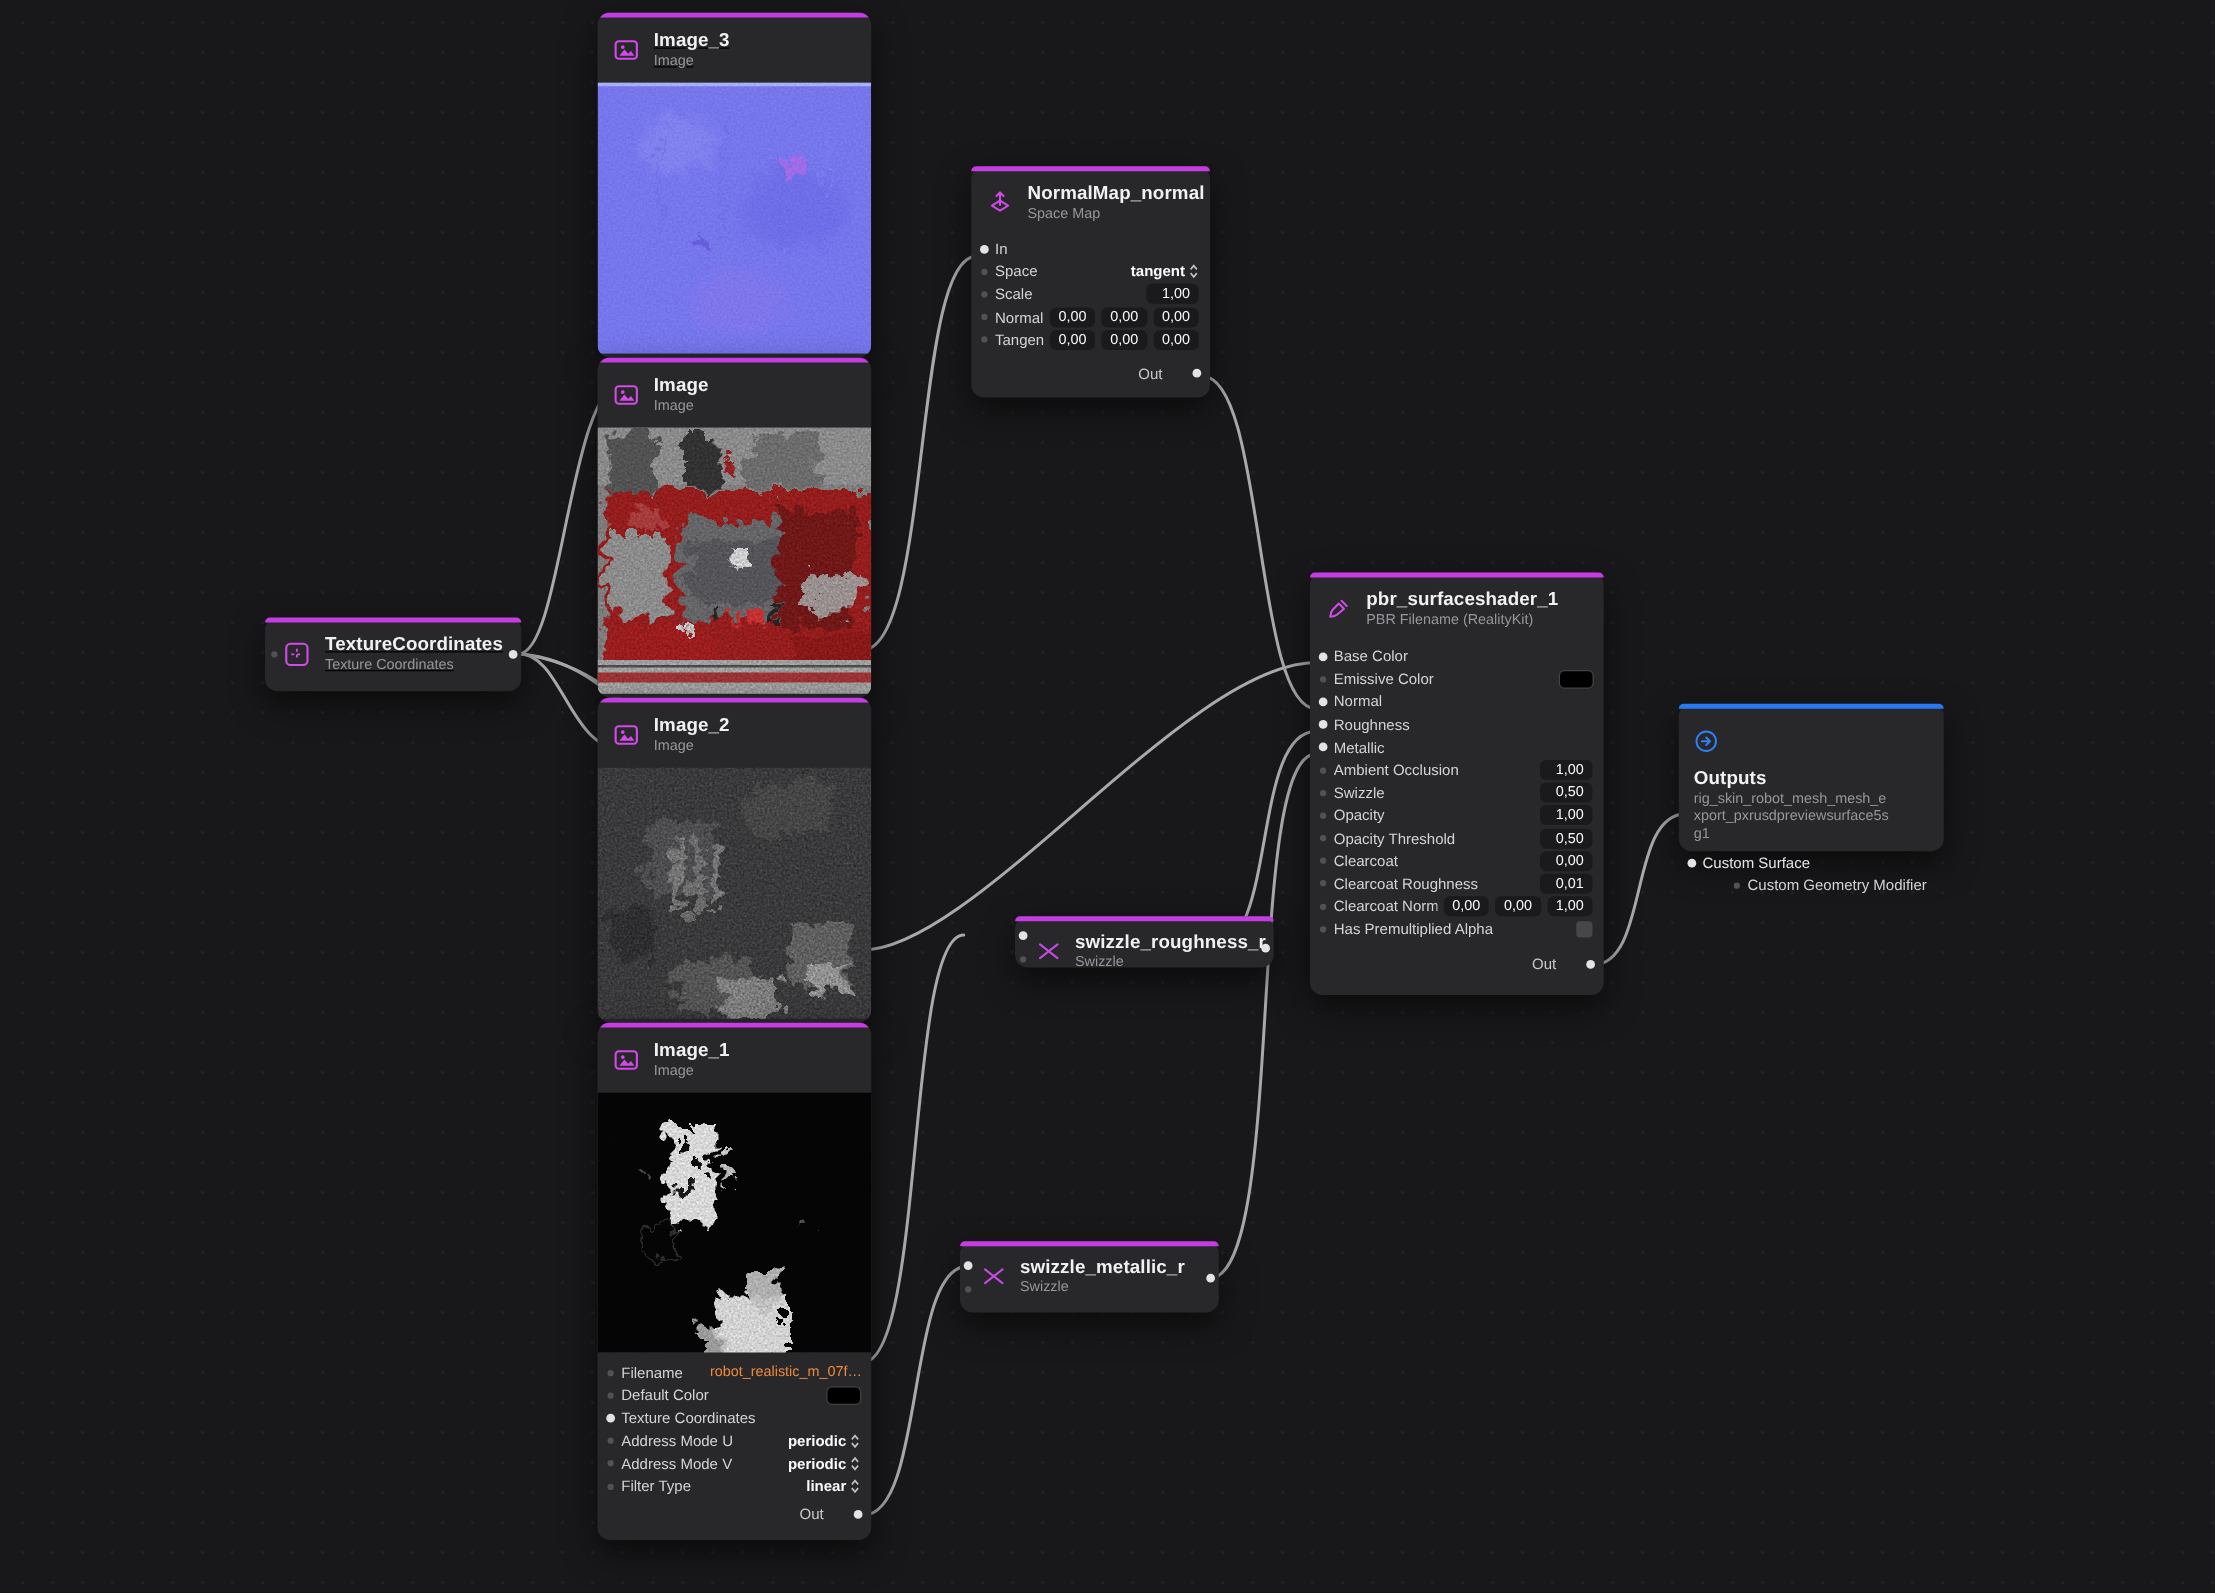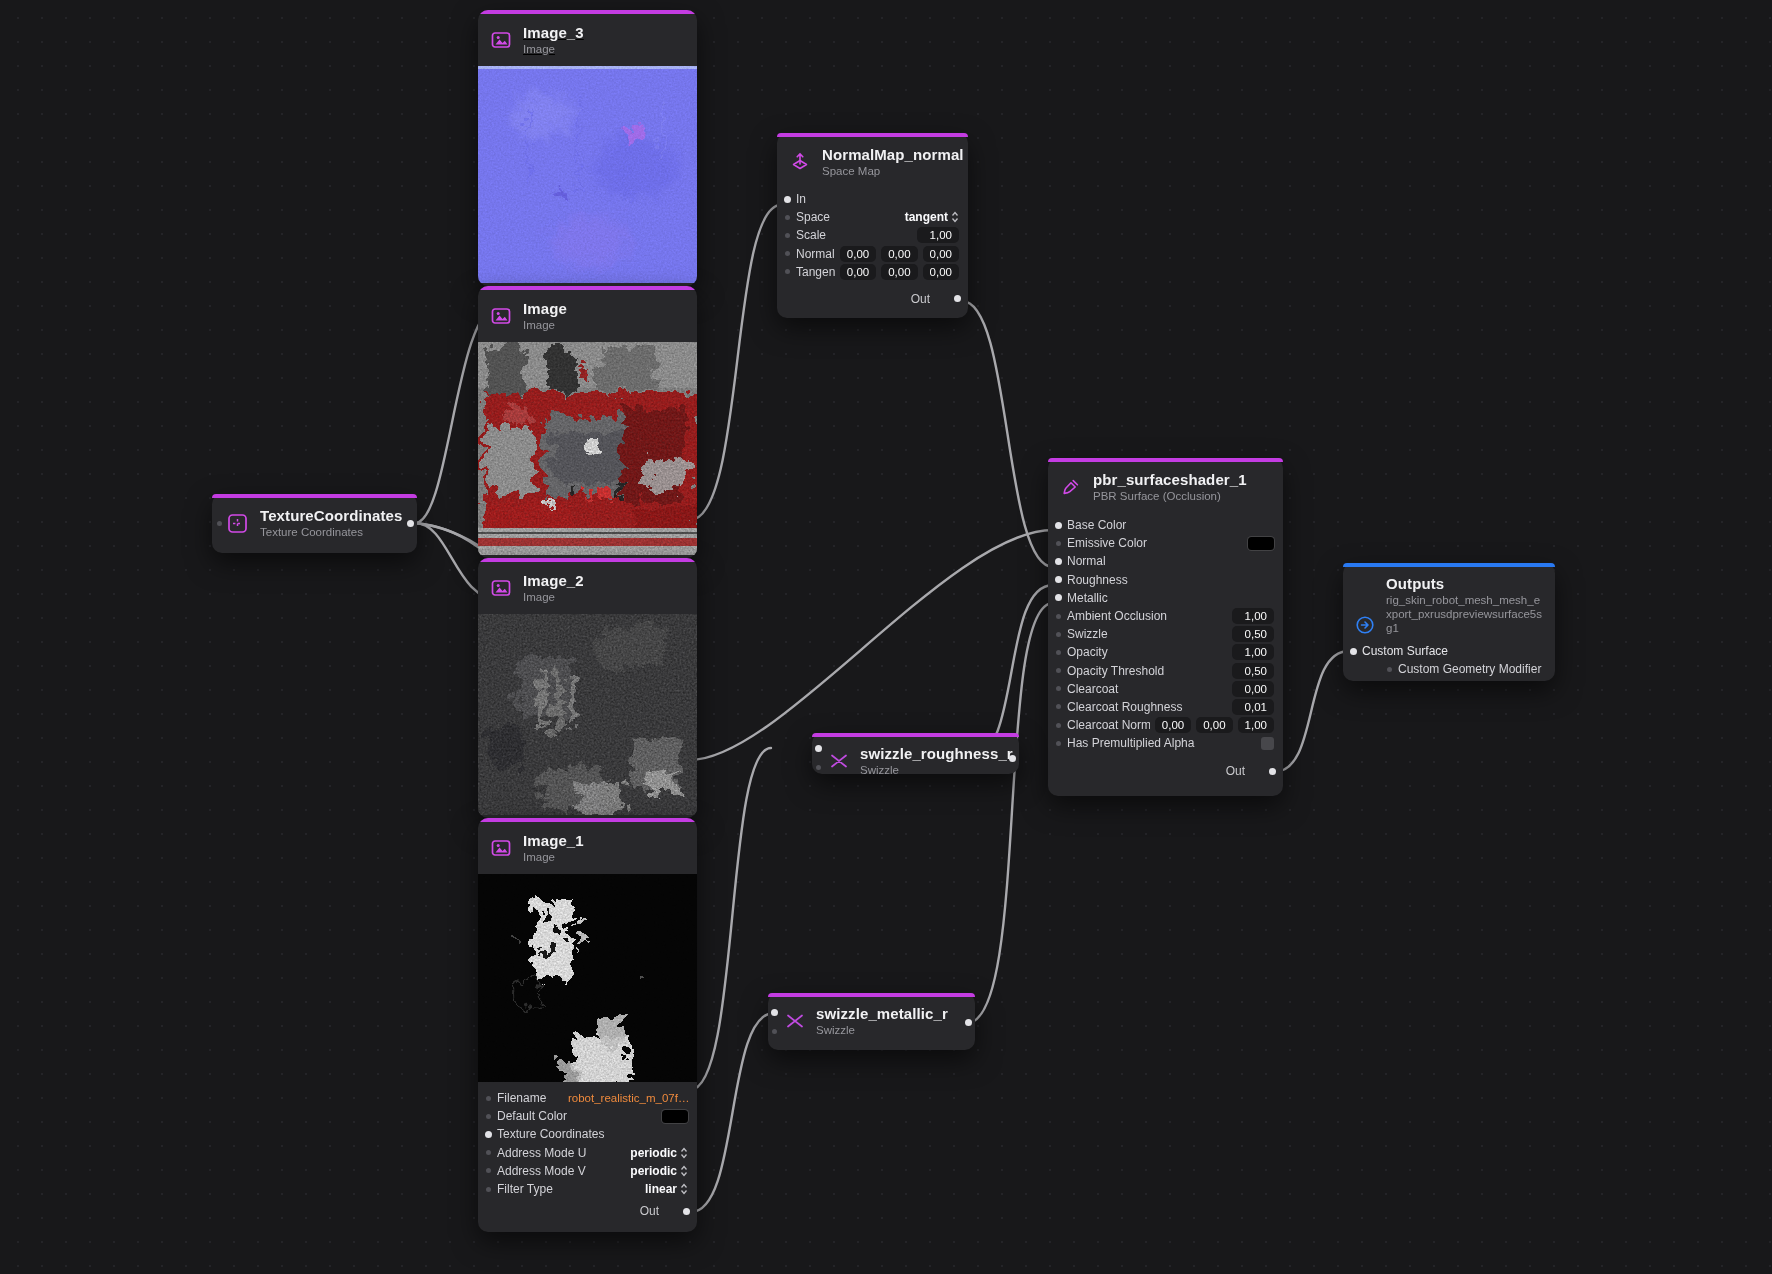--- a/index.html
+++ b/index.html
@@ -278,21 +278,21 @@
             </svg>
         </span>
       </div>
       <div class="outrow">
         <span class="outlabel">Out</span>
         <span class="pdot"></span>
       </div>
     </div>
   </div>
 
-  <div class="node" style="left:212px;top:494px;width:205px;height:59px;z-index:5;">
+  <div class="node" style="left:212px;top:494px;width:205px;height:59px;z-index:5;text-decoration:underline;">
     <div class="accent"></div>
     <div class="head" style="padding:13px 12px 10px 14px;">
       <span class="nicon">
         <svg width="23" height="23" viewBox="0 0 23 23">
             <rect x="3" y="3" width="17" height="17" rx="3.5" fill="none" stroke="#d24ae8" stroke-width="1.7"></rect>
             <path d="M11.5 7 v9 M7 11.5 h9" stroke="#d24ae8" stroke-width="1.5" stroke-dasharray="2.4 2.2" fill="none"></path>
           </svg>
       </span>
       <div class="titles">
         <div class="t">TextureCoordinates</div>
@@ -361,21 +361,21 @@
   <div class="node" style="left:1048px;top:458px;width:235px;height:338px;z-index:5;">
     <div class="accent"></div>
     <div class="head" style="padding:13px 12px 13px 12px;">
       <span class="nicon">
         <svg width="22" height="22" viewBox="0 0 22 22">
             <path d="M13.2 4.6 l4.2 4.2 M11 6.8 l4.2 4.2 -5.4 4.6 c-1.6 1.4 -3.4 1.6 -5.6 1.8 .4 -2 .4 -3.8 1.8 -5.4 z" stroke="#d24ae8" stroke-width="1.6" fill="none" stroke-linejoin="round" stroke-linecap="round"></path>
           </svg>
       </span>
       <div class="titles">
         <div class="t">pbr_surfaceshader_1</div>
-        <div class="s">PBR Surface (Occlusion)</div>
+        <div class="s">PBR Filename (RealityKit)</div>
       </div>
     </div>
     <div class="rows">
       <div class="prow">
         <span class="pdot"></span>
         <span class="plabel">Base Color</span>
       </div>
       <div class="prow">
         <span class="pdot dim"></span>
         <span class="plabel">Emissive Color</span>
@@ -473,21 +473,21 @@
         <div class="s">Swizzle</div>
       </div>
     </div>
     <span class="port-abs" style="width:7px;height:7px;left:3px;top:16px;"></span>
     <span class="port-abs dim" style="width:5px;height:5px;left:4px;top:36px;"></span>
     <span class="port-abs" style="width:7px;height:7px;right:3px;top:26px;"></span>
   </div>
 
   <div class="node" style="left:1343px;top:563px;width:212px;height:118px;z-index:5;">
     <div class="accent blue"></div>
-    <div class="head" style="padding:12px 12px 0 12px;align-items:flex-end;">
+    <div class="head" style="padding:12px 12px 0 12px;align-items:flex-start;flex-direction:column;">
       <span class="nicon" style="margin-top:8px;">
         <svg width="20" height="20" viewBox="0 0 20 20">
             <circle cx="10" cy="10" r="7.8" fill="none" stroke="#2f80f5" stroke-width="1.6"></circle>
             <path d="M6.5 10 h6 M10 7 l3 3 -3 3" stroke="#2f80f5" stroke-width="1.6" fill="none" stroke-linecap="round" stroke-linejoin="round"></path>
           </svg>
       </span>
       <div class="titles">
         <div class="t">Outputs</div>
         <div class="s" style="width:162px;word-break:break-all;">rig_skin_robot_mesh_mesh_ex­port_pxrusdpreviewsurface5sg1</div>
       </div>

